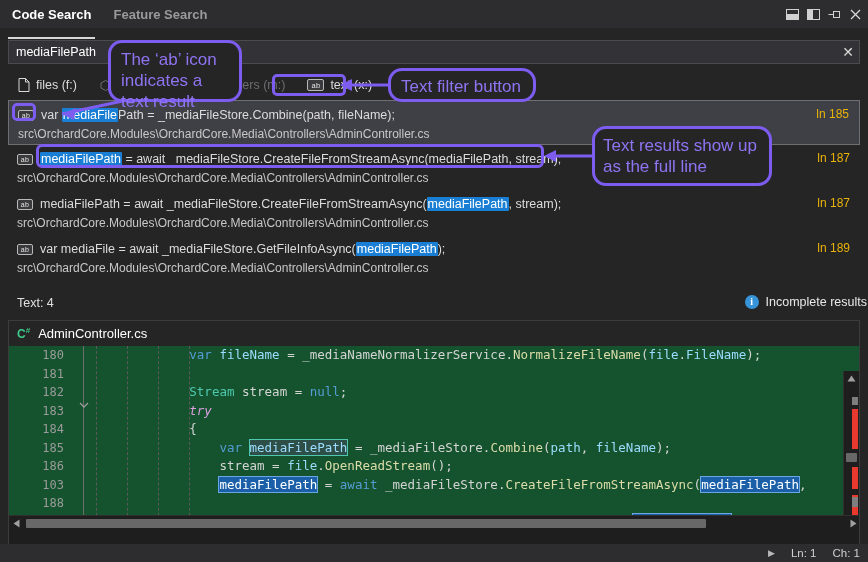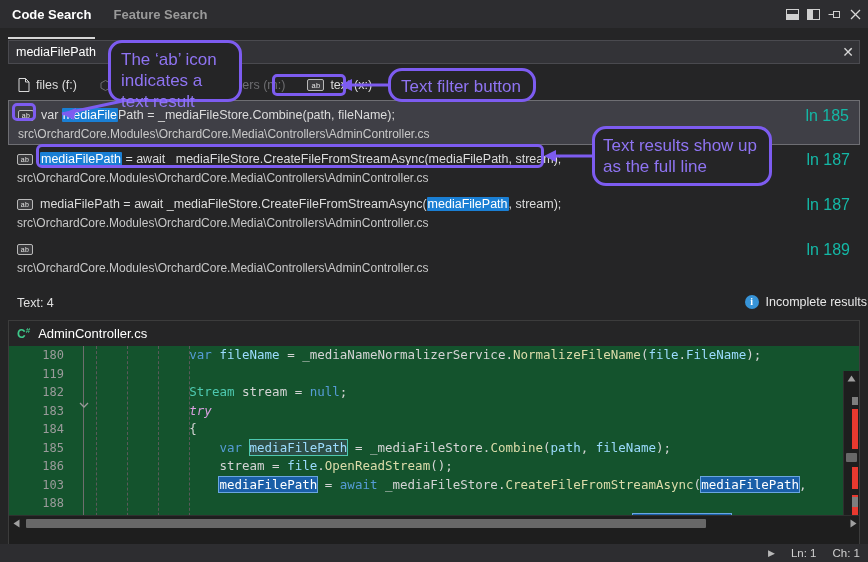--- a/index.html
+++ b/index.html
@@ -45,21 +45,21 @@
   .abicon.sm{width:16px;height:11px;line-height:10px;font-size:7px;}
   .filesicon svg{display:block;}
 
   
   .results{position:absolute;left:8px;top:100px;width:852px;height:186px;overflow:hidden;}
   .resrow{position:relative;height:45px;box-sizing:border-box;padding:4px 0 0 0;}
   .resrow.selected{background:#3f3f46;border:1px solid #6e6e73;}
   .resline{display:flex;align-items:center;gap:7px;height:20px;padding-left:9px;
     font-size:12.5px;color:#dcdcdc;white-space:nowrap;overflow:hidden;}
   .respath{padding-left:9px;height:18px;line-height:18px;font-size:12px;color:#c8c8c8;white-space:nowrap;overflow:hidden;}
-  .resln{position:absolute;right:10px;top:6px;font-size:16px;color:#14b8a6;}
+  .resln{position:absolute;right:10px;top:6px;font-size:12px;color:#eab308;}
   .hl{background:#1a7fd4;color:#ffffff;padding:0 1px;border-radius:1px;}
 
   
   .statusstrip{position:absolute;left:0;top:292px;width:868px;height:26px;background:#252526;margin-left:8px;}
   .textcount{position:absolute;left:9px;top:4px;font-size:12.5px;color:#e0e0e0;}
   .incomplete{position:absolute;right:9px;top:3px;display:flex;align-items:center;gap:7px;font-size:12.5px;color:#e8e8e8;}
   .infoicon{width:14px;height:14px;border-radius:50%;background:#3794d8;color:#fff;font-size:10px;
     font-weight:bold;line-height:14px;text-align:center;font-family:"Liberation Serif",serif;}
 
   
@@ -225,20 +225,23 @@
           <span>mediaFilePath = await _mediaFileStore.CreateFileFromStreamAsync(</span><span class="hl">mediaFilePath</span><span>, stream);</span>
         </span>
       </div>
       <div class="respath">src\OrchardCore.Modules\OrchardCore.Media\Controllers\AdminController.cs</div>
       <div class="resln">ln 187</div>
     </div>
 
     <div class="resrow">
       <div class="resline">
         <span class="abicon sm">ab</span>
+        <span>
+          <span>var mediaFile = await _mediaFileStore.GetFileInfoAsync(</span><span class="hl">mediaFilePath</span><span>);</span>
+        </span>
       </div>
       <div class="respath">src\OrchardCore.Modules\OrchardCore.Media\Controllers\AdminController.cs</div>
       <div class="resln">ln 189</div>
     </div>
 
   </div>
 
   <div class="statusstrip">
     <div class="textcount">Text: 4</div>
     <div class="incomplete">
@@ -250,21 +253,21 @@
   <div class="preview">
     <div class="prevhead">
       <span class="cslogo">C<sup>#</sup></span>
       <span class="prevtitle">AdminController.cs</span>
     </div>
 
     <div class="codearea">
 
       <div class="gutter">
         <div>180</div>
-        <div>119</div>
+        <div>181</div>
         <div>182</div>
         <div>183</div>
         <div>184</div>
         <div>185</div>
         <div>186</div>
         <div>103</div>
         <div>188</div>
         <div>189</div>
 
       </div>

